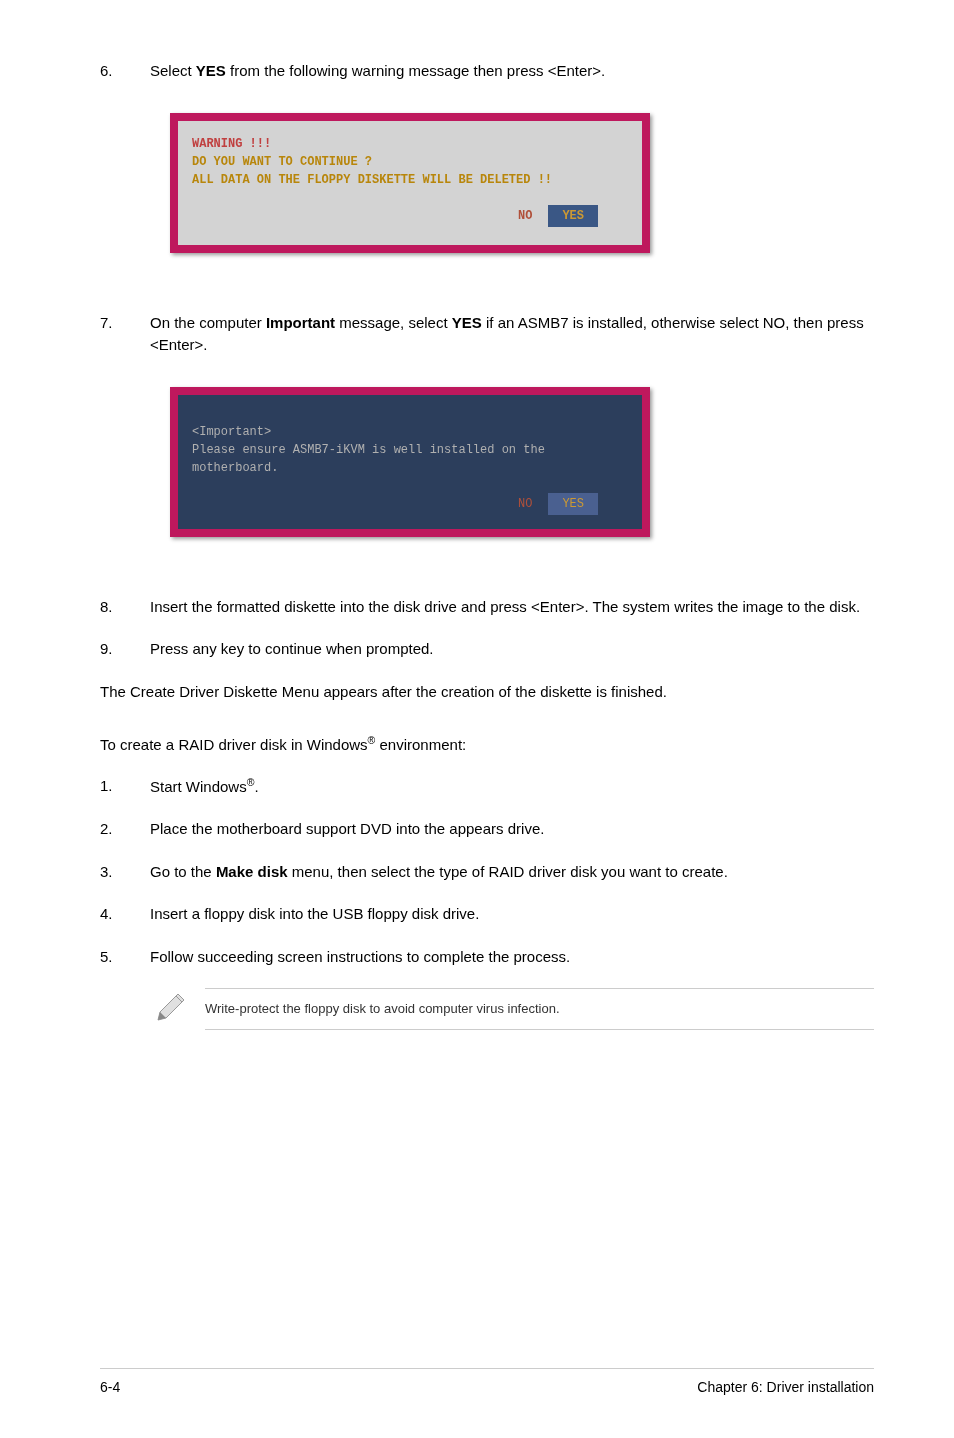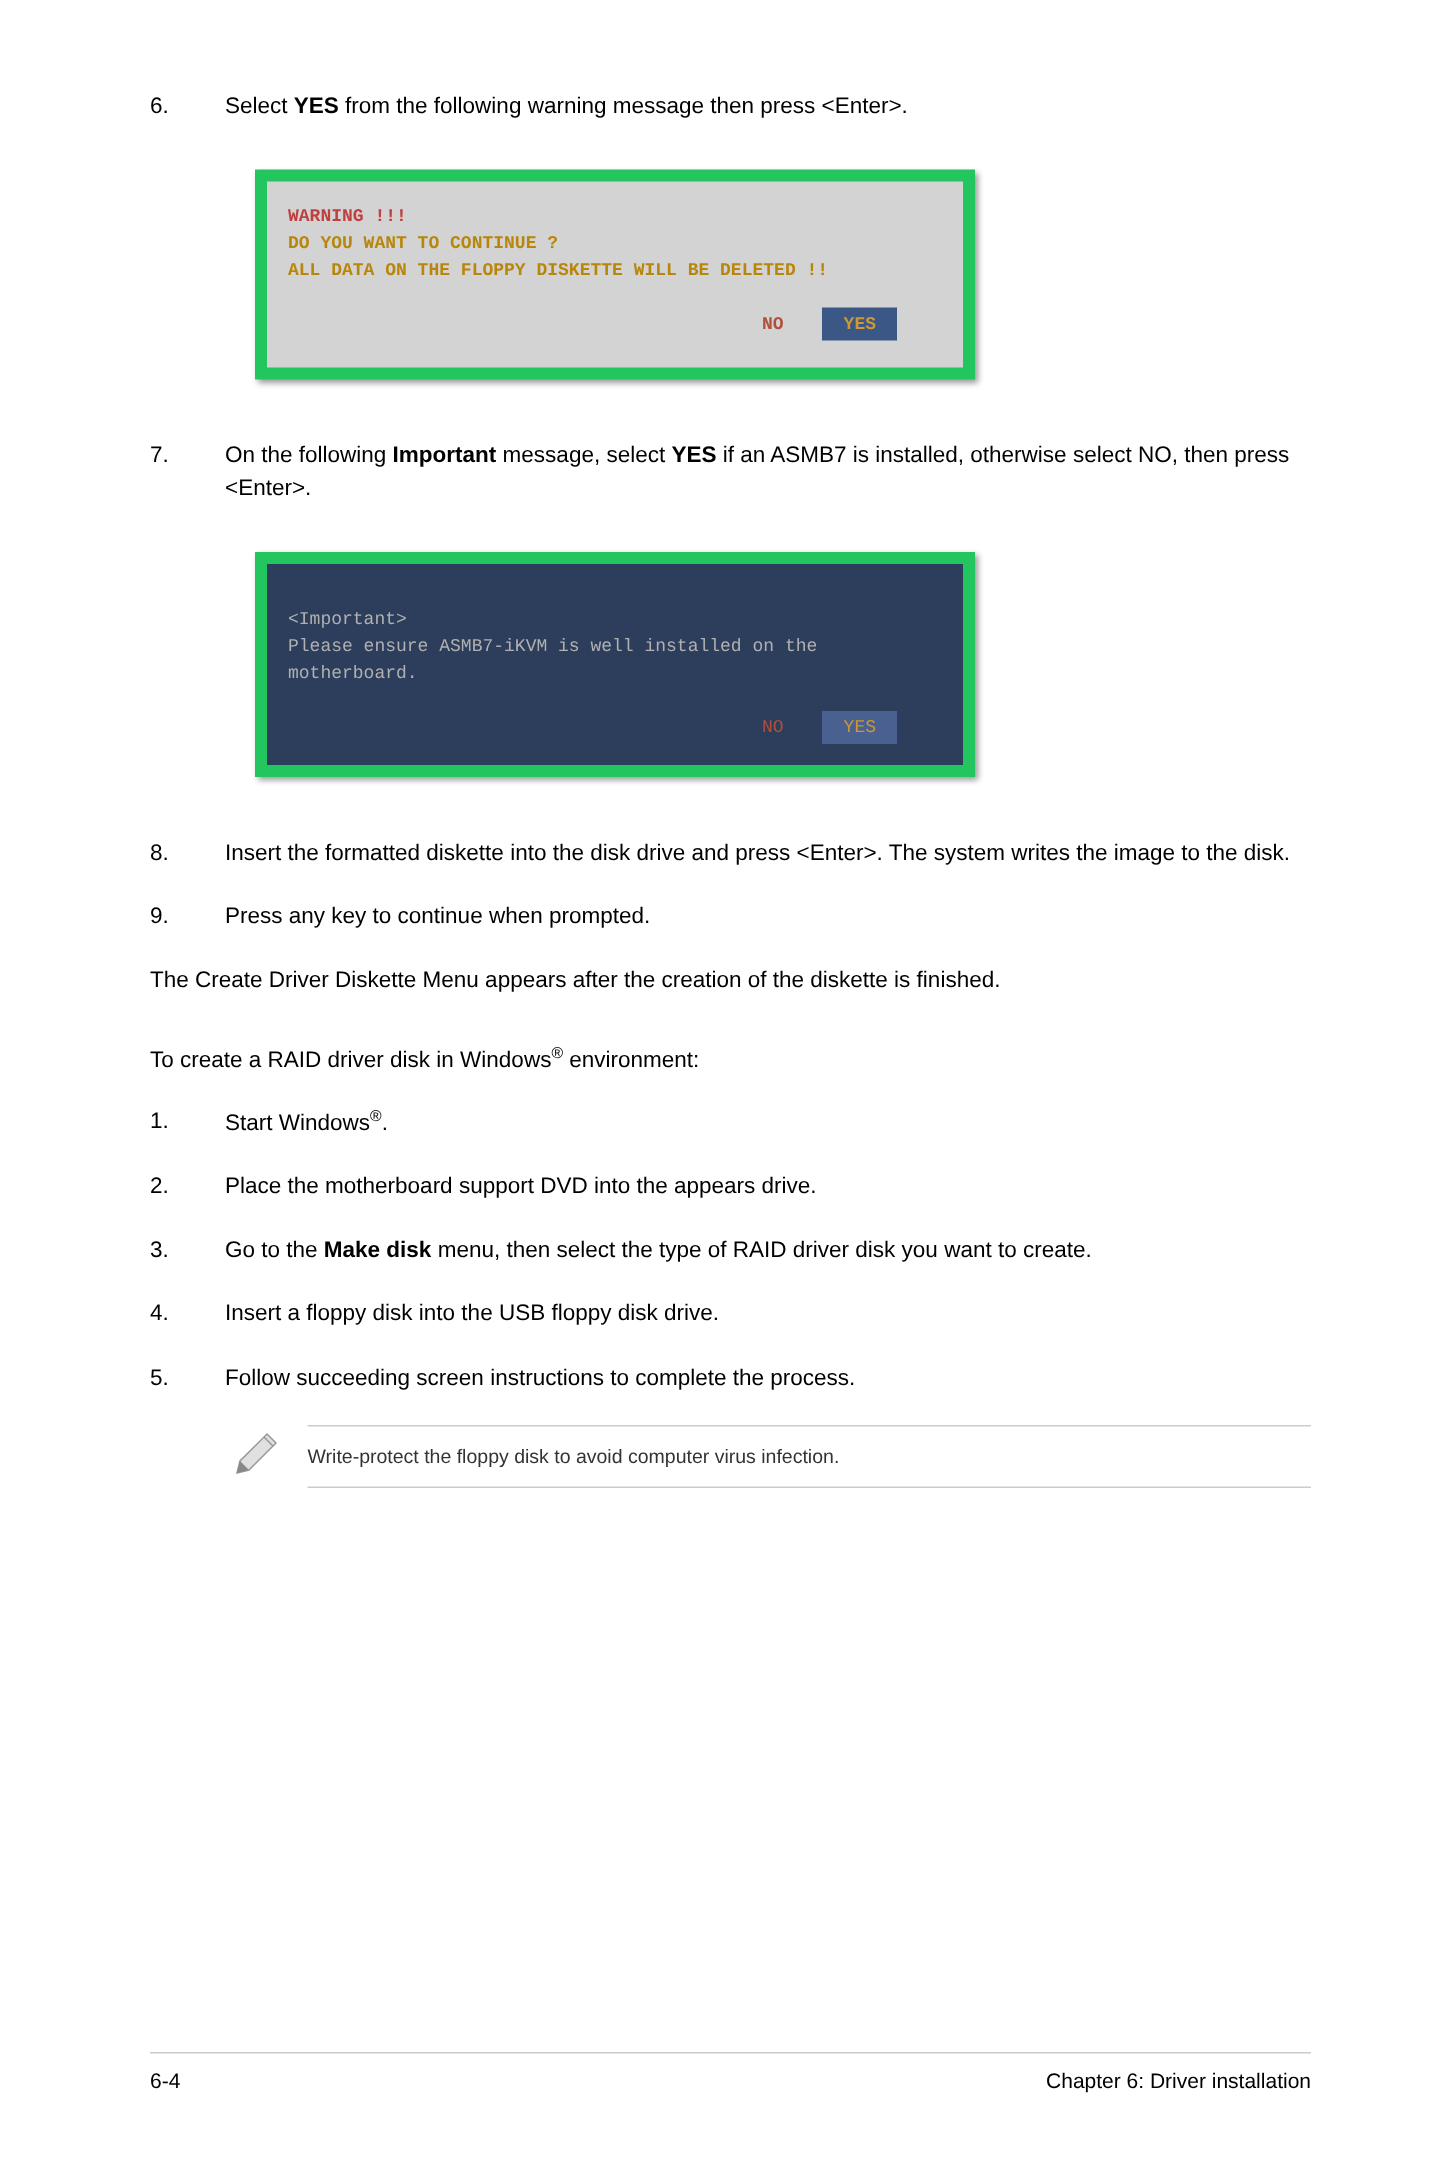--- a/index.html
+++ b/index.html
@@ -26,23 +26,23 @@
     .step-text {
       flex: 1;
     }
     .step-text-indent {
       margin-bottom: 20px;
     }
     .bold {
       font-weight: bold;
     }
     .dialog-outer {
-      margin: 30px 0 40px 70px;
+      margin: 30px 0 59px 70px;
       width: 480px;
-      background: #22c55e;
+      background: #be185d;
       padding: 8px;
       box-shadow: 2px 2px 4px rgba(0,0,0,0.4);
     }
     .dialog-inner {
       background: #d3d3d3;
       padding: 14px 14px 18px 14px;
       font-family: 'Courier New', monospace;
       font-size: 12px;
       font-weight: bold;
       color: #b8860b;
@@ -56,21 +56,21 @@
       font-weight: normal;
       color: #b0b0b0;
       line-height: 1.5;
     }
     .dialog-title {
       color: #c04040;
     }
     .dialog-buttons {
       display: flex;
       justify-content: flex-end;
-      gap: 26px;
+      gap: 16px;
       margin-top: 16px;
       align-items: center;
       padding-right: 30px;
     }
     .btn-no {
       color: #b0503a;
     }
     .btn-yes {
       background: #3a5785;
       color: #cc9933;
@@ -144,21 +144,21 @@
     <div class="dialog-buttons">
       <span class="btn-no">NO</span>
       <span class="btn-yes">YES</span>
     </div>
   </div>
 </div>
 
 <div class="step">
   <div class="step-num">7.</div>
   <div class="step-text">
-    <span>On the following </span><span class="bold">Important</span><span> message, select </span><span class="bold">YES</span><span> if an ASMB7 is installed, otherwise select NO, then press &lt;Enter&gt;.</span>
+    <span>On the computer </span><span class="bold">Important</span><span> message, select </span><span class="bold">YES</span><span> if an ASMB7 is installed, otherwise select NO, then press &lt;Enter&gt;.</span>
   </div>
 </div>
 
 <div class="dialog-outer">
   <div class="dialog-inner2">
     <div style="height:14px;"></div>
     <div>&lt;Important&gt;</div>
     <div>Please ensure ASMB7-iKVM is well installed on the</div>
     <div>motherboard.</div>
     <div class="dialog-buttons">

